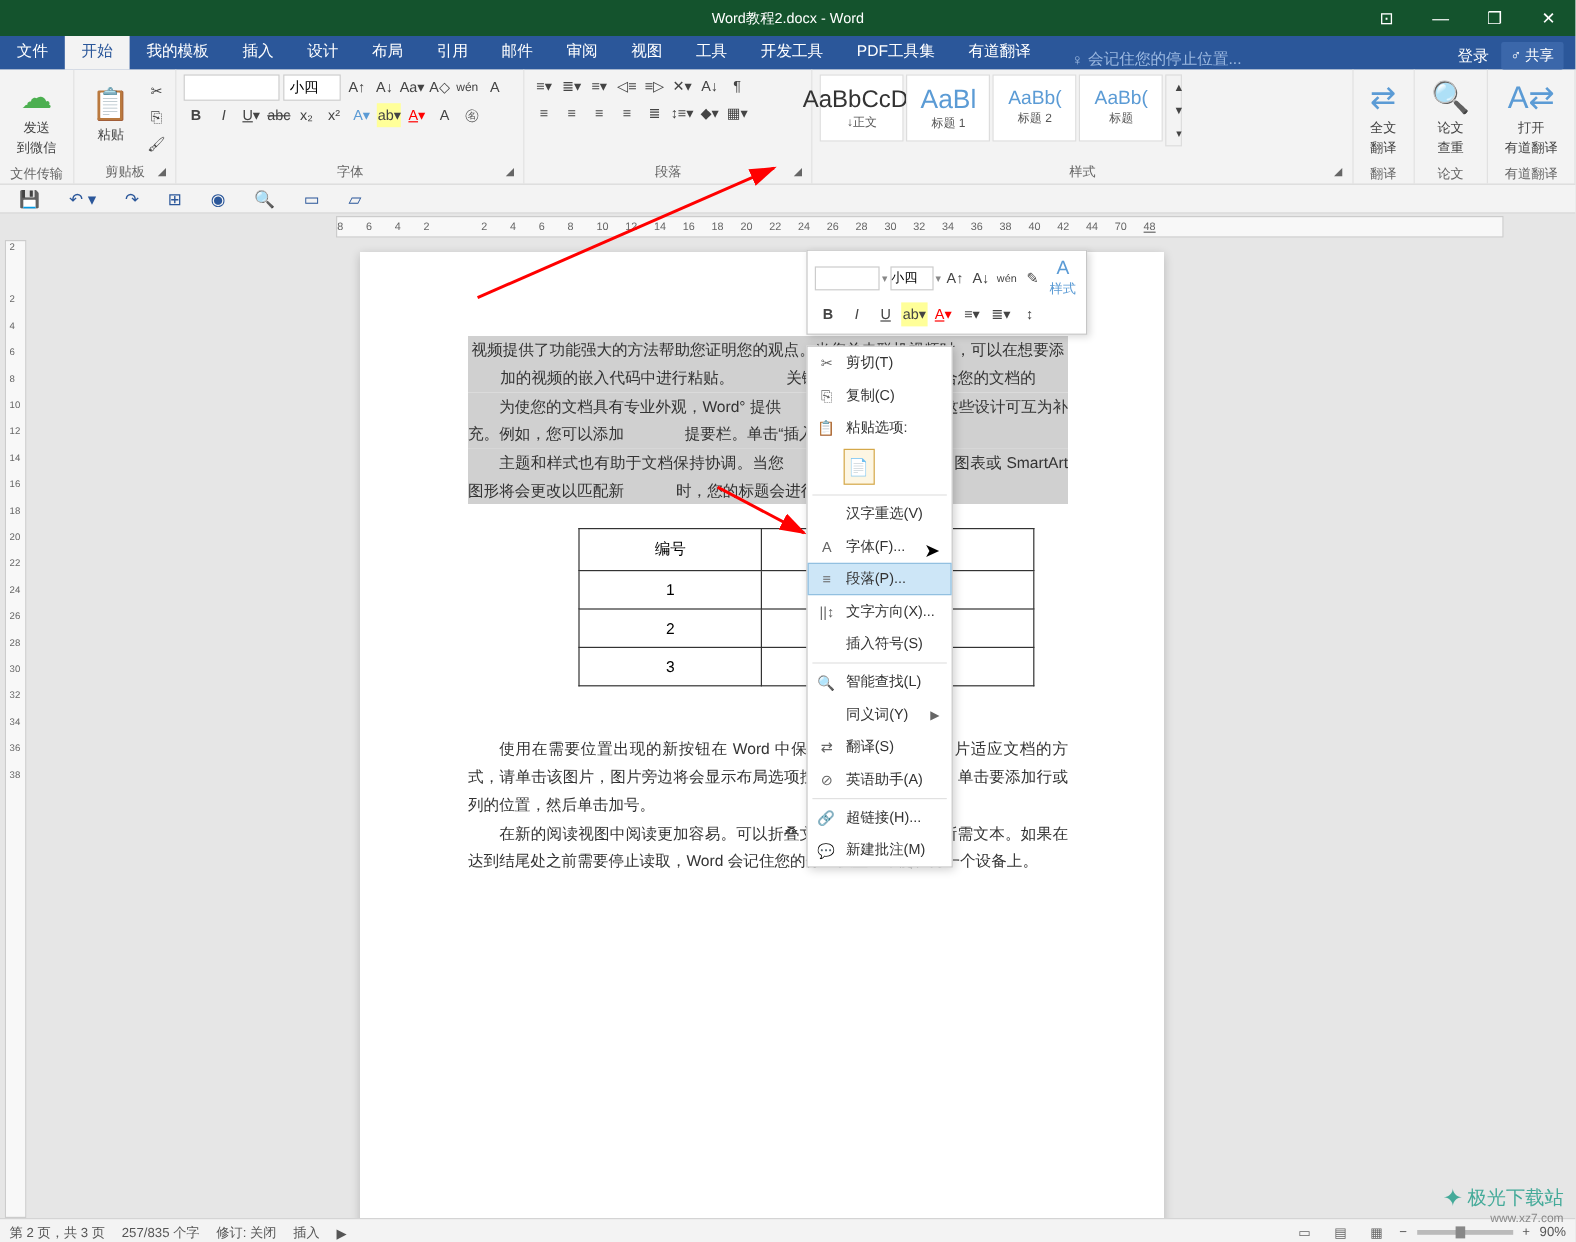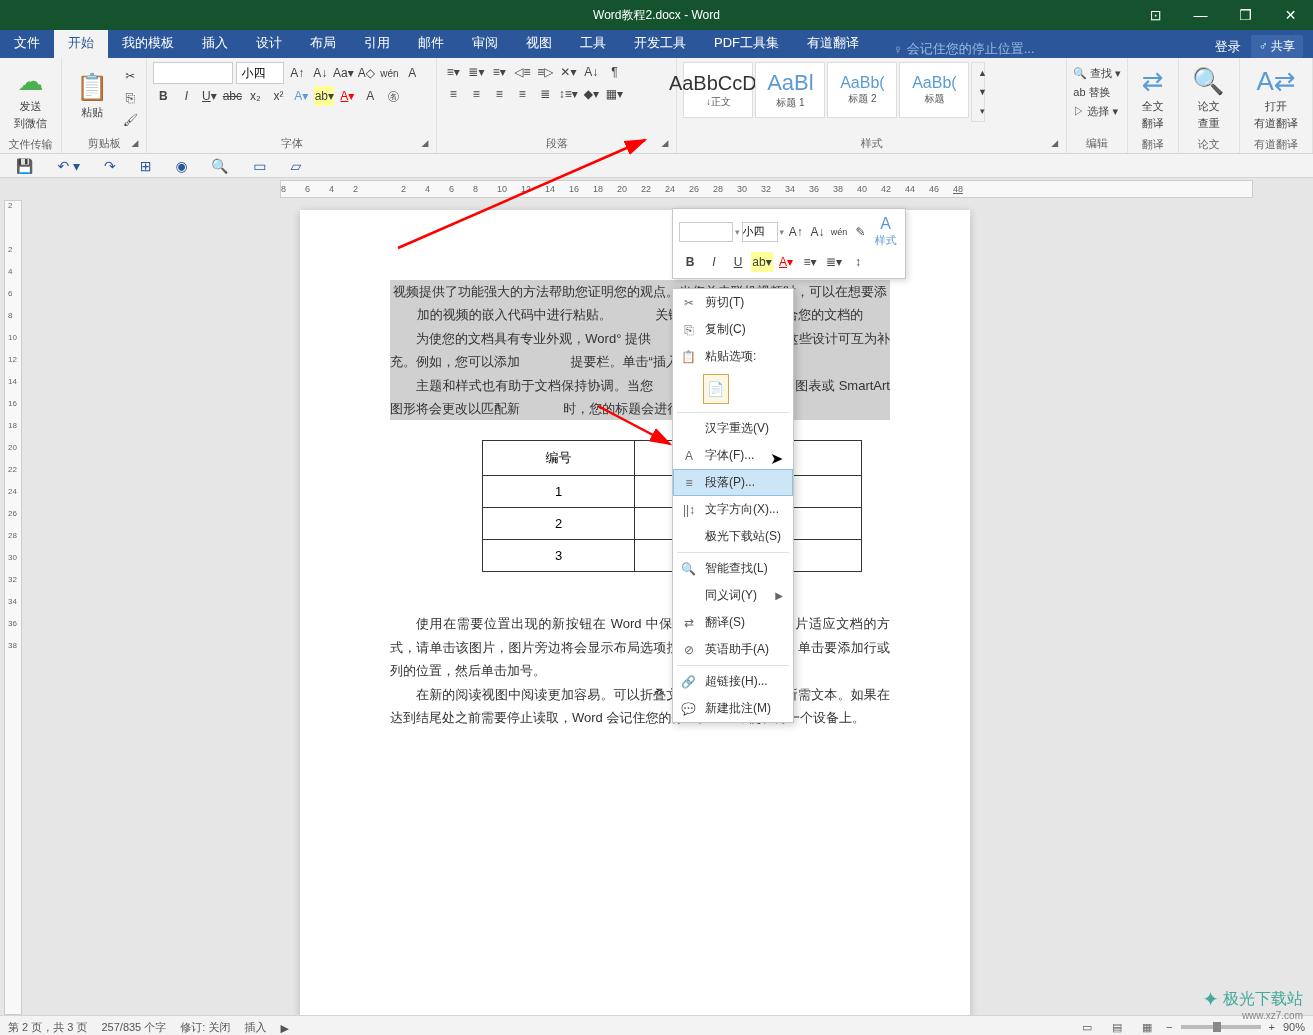--- a/index.html
+++ b/index.html
@@ -236,28 +236,20 @@
       <div style="width:14px;display:flex;flex-direction:column;justify-content:space-around;border:1px solid #ddd">
         <span class="icon-btn" style="height:18px;font-size:9px">▲</span>
         <span class="icon-btn" style="height:18px;font-size:9px">▼</span>
         <span class="icon-btn" style="height:18px;font-size:9px">▾</span>
       </div>
     </div>
     <div class="group-label">样式</div>
     <span class="dialog-launcher">◢</span>
   </div>
 
-  <div class="ribbon-group">
-    <div style="display:flex;flex-direction:column;gap:4px;font-size:11px;color:#444;padding-top:4px">
-      <div>🔍 <span>查找</span> ▾</div>
-      <div>ab <span>替换</span></div>
-      <div>▷ <span>选择</span> ▾</div>
-    </div>
-    <div class="group-label">编辑</div>
-  </div>
 
   <div class="ribbon-group">
     <div class="big-btn">
       <span class="big-icon" style="color:#5b9bd5">⇄</span>
       <span>全文</span>
       <span>翻译</span>
     </div>
     <div class="group-label">翻译</div>
   </div>
 
@@ -315,21 +307,21 @@
       <span class="tick" style="left: 408px;">26</span>
       <span class="tick" style="left: 432px;">28</span>
       <span class="tick" style="left: 456px;">30</span>
       <span class="tick" style="left: 480px;">32</span>
       <span class="tick" style="left: 504px;">34</span>
       <span class="tick" style="left: 528px;">36</span>
       <span class="tick" style="left: 552px;">38</span>
       <span class="tick" style="left: 576px;">40</span>
       <span class="tick" style="left: 600px;">42</span>
       <span class="tick" style="left: 624px;">44</span>
-      <span class="tick" style="left: 648px;">46</span>
+      <span class="tick" style="left: 648px;">70</span>
       <span class="tick" style="left: 672px; text-decoration: underline;">48</span>
     </div>
   <div class="v-ruler" id="vruler">
       <span class="vtick" style="top: 0px;">2</span>
       <span class="vtick" style="top: 22px;"></span>
       <span class="vtick" style="top: 44px;">2</span>
       <span class="vtick" style="top: 66px;">4</span>
       <span class="vtick" style="top: 88px;">6</span>
       <span class="vtick" style="top: 110px;">8</span>
       <span class="vtick" style="top: 132px;">10</span>
@@ -443,21 +435,21 @@
   <div class="cm-item hover">
       <span class="cm-icon">≡</span>
       <span>段落(P)...</span>
     </div>
   <div class="cm-item">
       <span class="cm-icon">||↕</span>
       <span>文字方向(X)...</span>
     </div>
   <div class="cm-item">
       <span class="cm-icon"></span>
-      <span>极光下载站(S)</span>
+      <span>插入符号(S)</span>
     </div>
   <div class="cm-sep"></div>
   <div class="cm-item">
       <span class="cm-icon">🔍</span>
       <span>智能查找(L)</span>
     </div>
   <div class="cm-item">
       <span class="cm-icon"></span>
       <span>同义词(Y)</span>
       <span class="arrow">▶</span>

